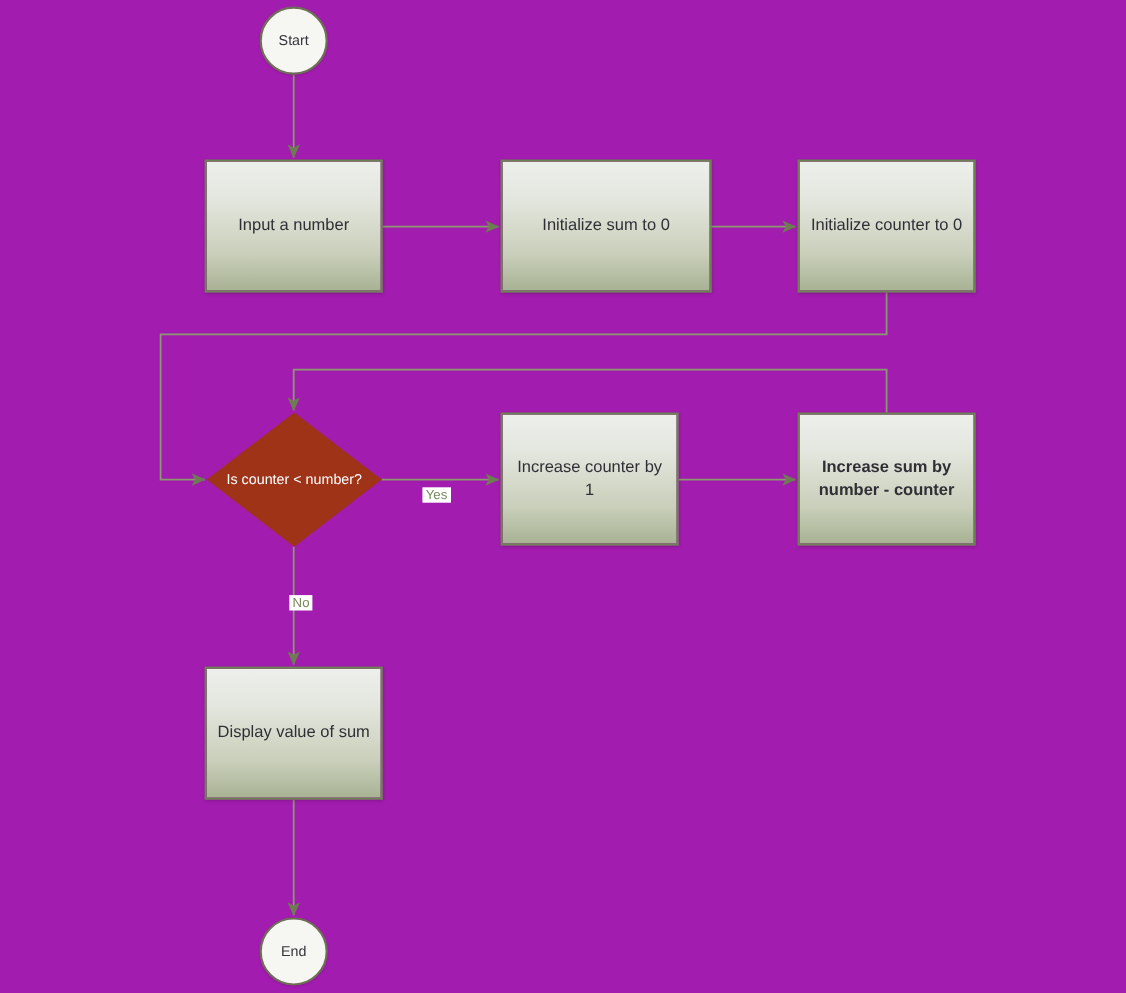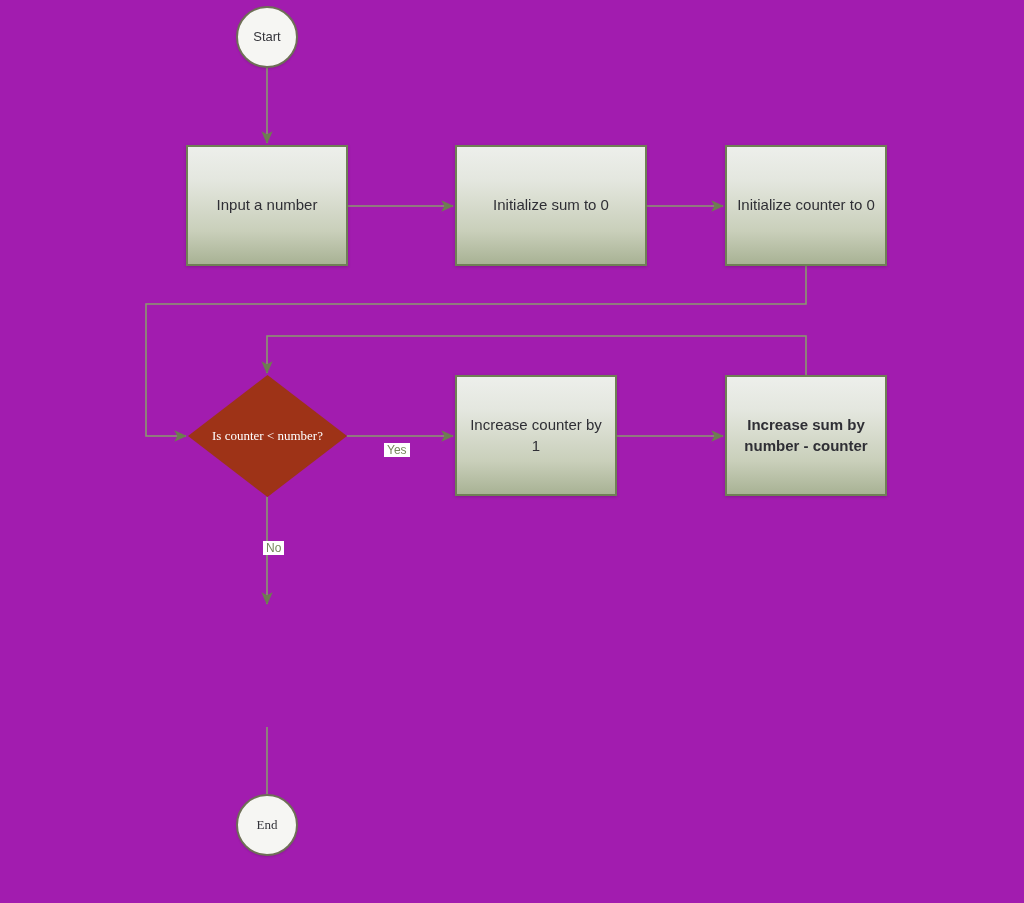--- a/index.html
+++ b/index.html
@@ -70,21 +70,20 @@
     width: 100%;
     height: 100%;
     display: flex;
     align-items: center;
     justify-content: center;
     text-align: center;
     color: #ffffff;
     font-size: 13px;
     line-height: 1.35;
     pointer-events: none;
-    font-family: Liberation Serif, serif;
   }
   .edge-label {
     position: absolute;
     color: #77875c;
     font-size: 12px;
     line-height: 1;
     background: #ffffff;
     padding: 1px 3px;
     white-space: nowrap;
   }
@@ -147,22 +146,25 @@
   </div>
 
   <div class="node process" style="left:455px; top:375px; width:162px; height:121px;text-align:center;">
     <span>Increase counter by 1</span>
   </div>
 
   <div class="node process" style="left:725px; top:375px; width:162px; height:121px;font-weight:bold;">
     <span>Increase sum by number - counter</span>
   </div>
 
+  <div class="node process" style="left:186px; top:606px; width:162px; height:121px;">
+    <span>Display value of sum</span>
+  </div>
 
-  <div class="node terminator" style="left:236px; top:794px; width:62px; height:62px;font-family:Liberation Serif, serif;">
+  <div class="node terminator" style="left:236px; top:834px; width:62px; height:62px;">
     <span>End</span>
   </div>
 
   <div class="edge-label" style="left:384px; top:429px;margin-top:14px;">Yes</div>
 
   <div class="edge-label" style="left:255px; top:541px;margin-left:8px;">No</div>
 
 </div>
 
 </body></html>

